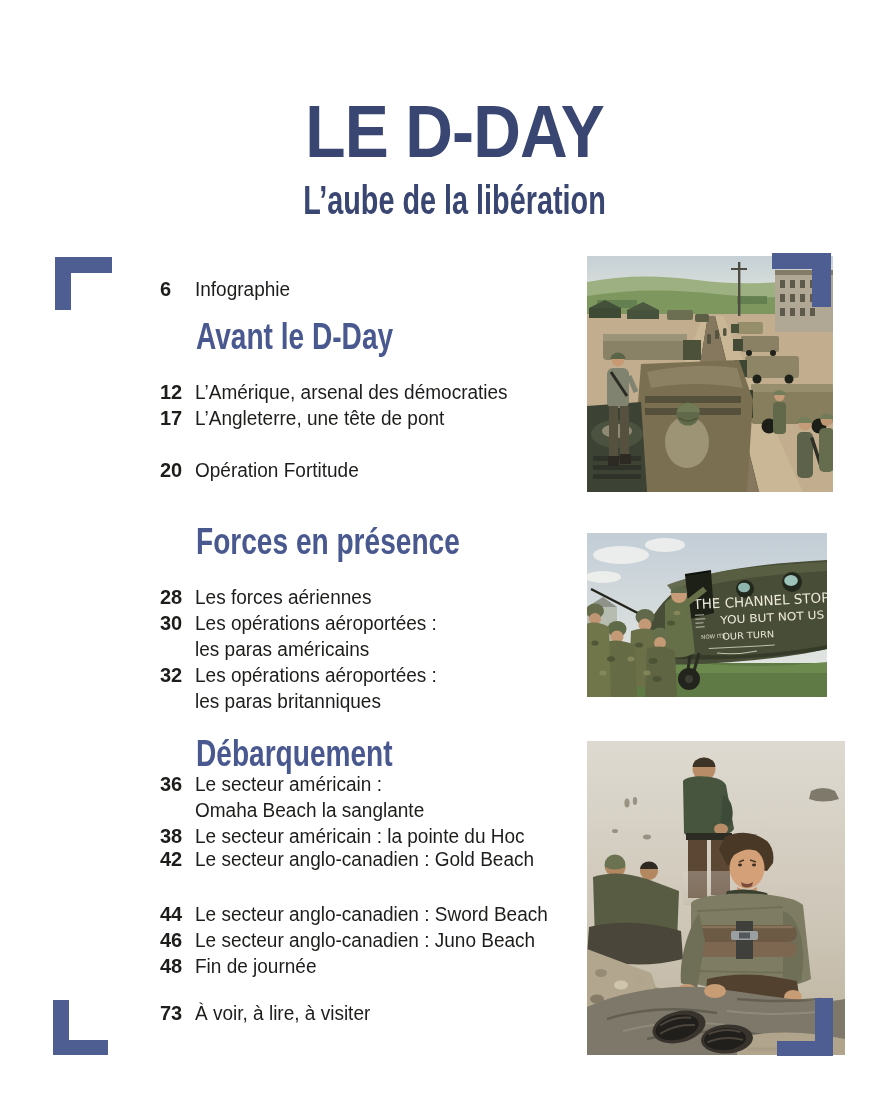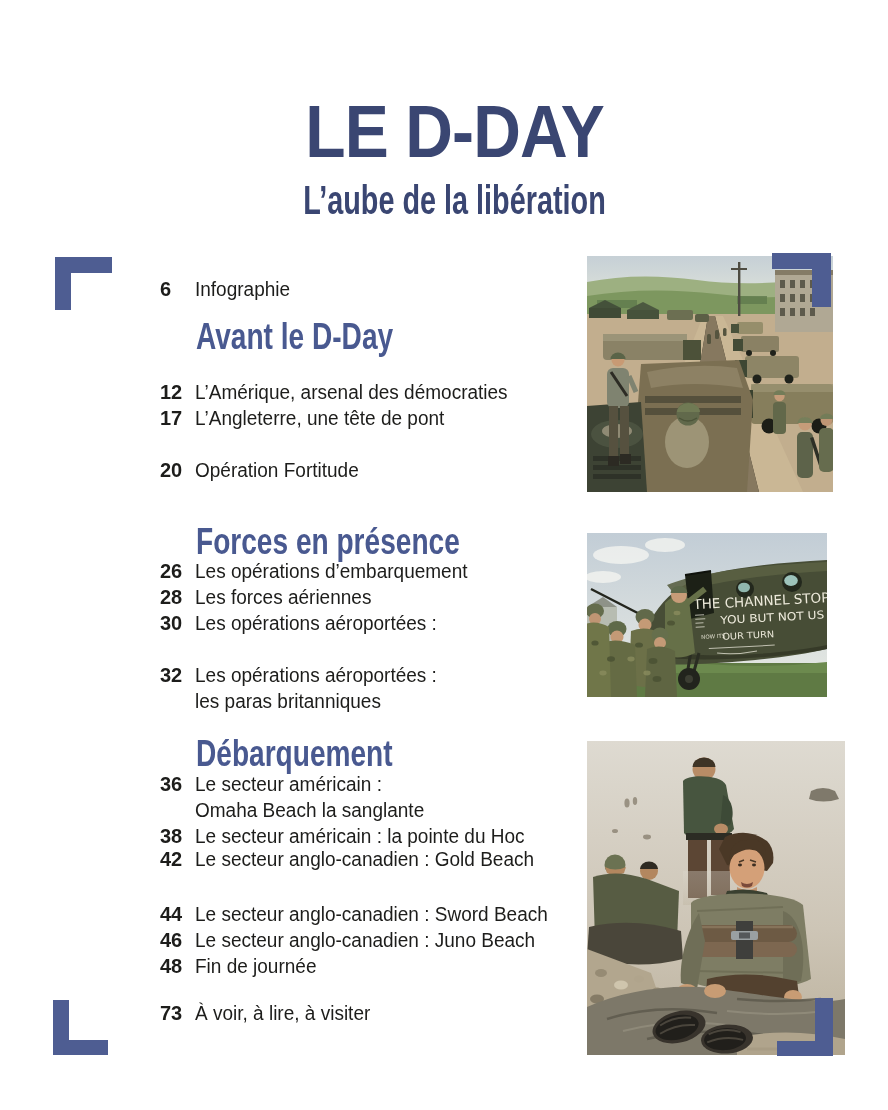--- a/index.html
+++ b/index.html
@@ -76,31 +76,31 @@
   <div class="toc-row" style="top:405px">
     <span class="toc-num">17</span>
     <span class="toc-label">L’Angleterre, une tête de pont</span>
   </div>
   <div class="toc-row" style="top:457px">
     <span class="toc-num">20</span>
     <span class="toc-label">Opération Fortitude</span>
   </div>
 
   <div class="toc-heading" style="top:524px">Forces en présence</div>
-  <div class="toc-row" style="top:558px">
-    <span class="toc-num">26</span>
-    <span class="toc-label">Les opérations d’embarquement</span>
-  </div>
   <div class="toc-row" style="top:584px">
     <span class="toc-num">28</span>
     <span class="toc-label">Les forces aériennes</span>
   </div>
   <div class="toc-row" style="top:610px">
     <span class="toc-num">30</span>
     <span class="toc-label">Les opérations aéroportées :</span>
+  </div>
+  <div class="toc-row" style="top:636px">
+    <span class="toc-num"></span>
+    <span class="toc-label">les paras américains</span>
   </div>
   <div class="toc-row" style="top:662px">
     <span class="toc-num">32</span>
     <span class="toc-label">Les opérations aéroportées :</span>
   </div>
   <div class="toc-row" style="top:688px">
     <span class="toc-num"></span>
     <span class="toc-label">les paras britanniques</span>
   </div>
 

